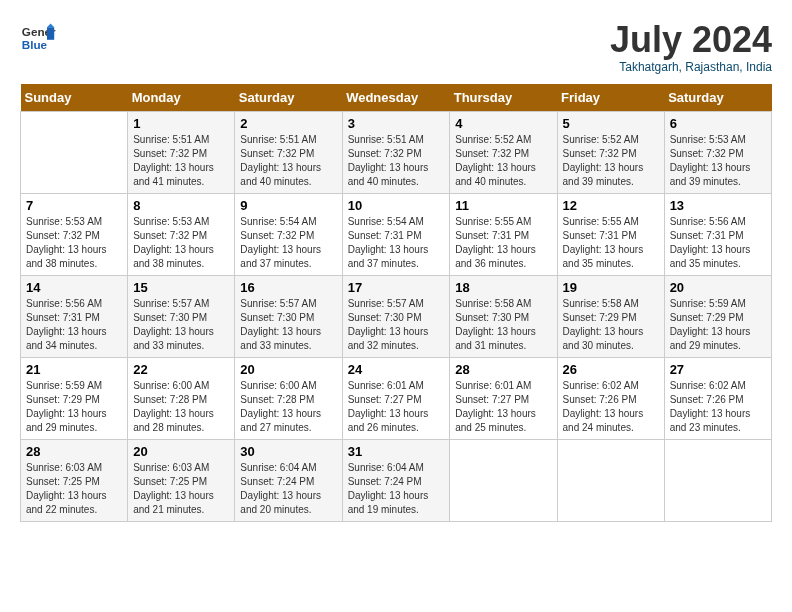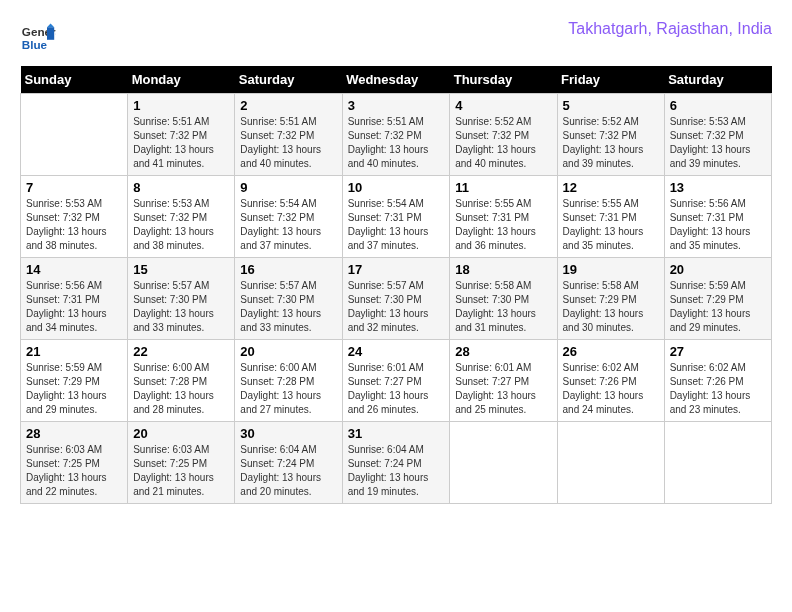--- a/index.html
+++ b/index.html
@@ -28,30 +28,30 @@
     .title-section {
       text-align: right;
     }
     .month-year {
       font-size: 36px;
       font-weight: bold;
       color: #333;
       line-height: 1.1;
     }
     .location {
-      font-size: 16px;
-      color: #8b5cf6;
+      font-size: 12px;
+      color: #0c4a6e;
     }
     table {
       width: 100%;
       border-collapse: collapse;
       font-size: 11px;
     }
     thead tr th {
-      background-color: #000000;
+      background-color: #a16207;
       color: #fff;
       padding: 6px 4px;
       text-align: left;
       font-size: 13px;
       font-weight: bold;
     }
     tbody tr td {
       border: 1px solid #ccc;
       vertical-align: top;
       padding: 4px 5px;
@@ -83,20 +83,21 @@
 <div class="header">
   <div class="logo">
     <svg class="logo-icon" viewBox="0 0 40 40">
       <text x="2" y="18" font-size="13" font-weight="bold" fill="#333">General</text>
       <text x="2" y="32" font-size="13" font-weight="bold" fill="#1a5fb4">Blue</text>
       <polygon points="30,8 38,8 38,22 30,22" fill="#1a5fb4"></polygon>
       <polygon points="34,4 38,8 30,8" fill="#2a7fd4"></polygon>
     </svg>
   </div>
   <div class="title-section">
+    <div class="month-year">July 2024</div>
     <div class="location">Takhatgarh, Rajasthan, India</div>
   </div>
 </div>
 
 <table>
   <thead>
     <tr>
       <th>Sunday</th>
       <th>Monday</th>
       <th>Saturday</th>

